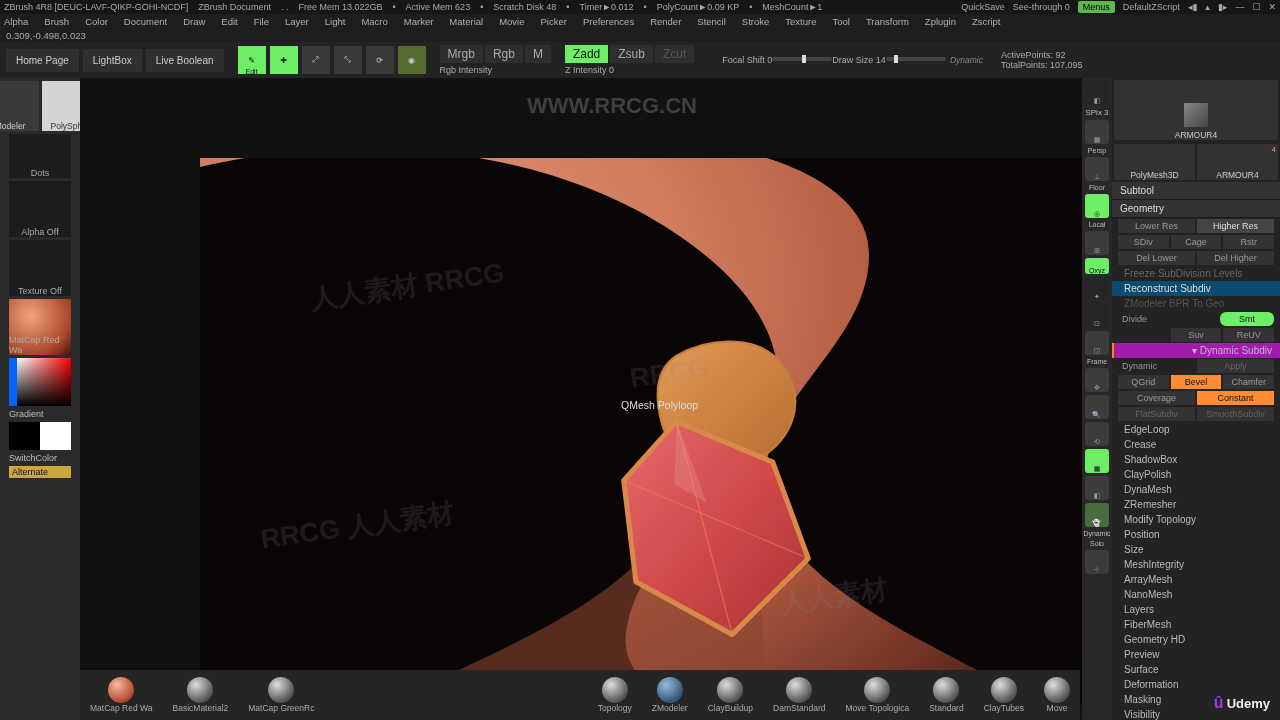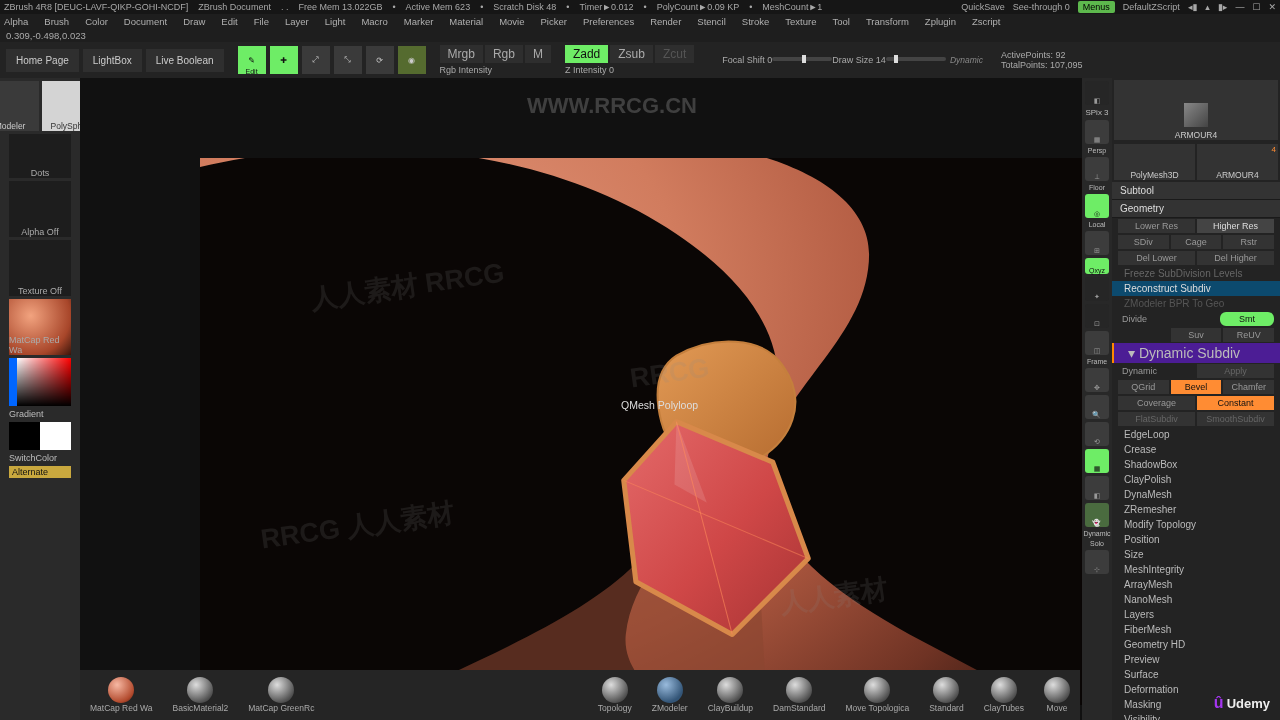--- a/index.html
+++ b/index.html
@@ -29,21 +29,21 @@
   .swpair > div { flex:1;}
   .rightshelf { width:30px; background:#282828; display:flex; flex-direction:column; align-items:center; gap:3px; padding-top:3px;}
   .rbtn { width:24px; height:24px; background:#3c3c3c; border-radius:3px; font-size:7px; display:flex; align-items:flex-end; justify-content:center; color:#999;}
   .rbtn.on { background:#6eed66; color:#111;}
   .rbtn.dark { background:#262626;}
   .rightpanel { width:168px; background:#232323; display:flex; flex-direction:column;}
   .rp-top { height:70px; display:flex; padding:2px; gap:2px;}
   .rp-tool { flex:1; background:#333; display:flex; flex-direction:column; align-items:center; justify-content:flex-end; font-size:8.5px; color:#ccc; height:60px;}
   .rp-tool .cube { width:24px;height:24px;background:linear-gradient(135deg,#888,#444);margin-bottom:3px;}
   .rp-head { padding:3px 8px; background:#333; color:#ddd; font-size:10px; border-bottom:1px solid #1a1a1a;}
-  .rp-sub { padding:2px 8px 2px 14px; background:#4c1d95; color:#bbb; font-size:14px;}
+  .rp-sub { padding:2px 8px 2px 14px; background:#a21caf; color:#bbb; font-size:10px;text-align:right;}
   .rp-sub.accent { border-left:2px solid #f80;}
   .rp-row { display:flex; gap:2px; padding:1px 6px;}
   .rp-row > span { flex:1; font-size:9px; padding:2px 4px; background:#333; color:#999; text-align:center;}
   .rp-row > span.on{ background:#6eed66; color:#111;border-radius:6px;}
   .rp-row > span.orange{ background:#ff8c33; color:#111;}
   .rp-list { padding:2px 12px; font-size:10px; color:#bbb;}
   .canvas { flex:1; position:relative; background:#111;}
   .viewport { position:absolute; left:120px; right:0; top:80px; bottom:52px; background:linear-gradient(160deg,#d47a5a 0%,#c4664a 35%,#8e3c2c 60%,#2b1612 80%,#0a0605 100%);}
   .tooltip { position:absolute; left:54%; top:50%; color:#ddd; font-size:10.5px;}
   .bottombar { position:absolute; left:80px; right:200px; bottom:0; height:50px; display:flex; align-items:center; gap:20px; padding:0 10px; background:#252525;}

